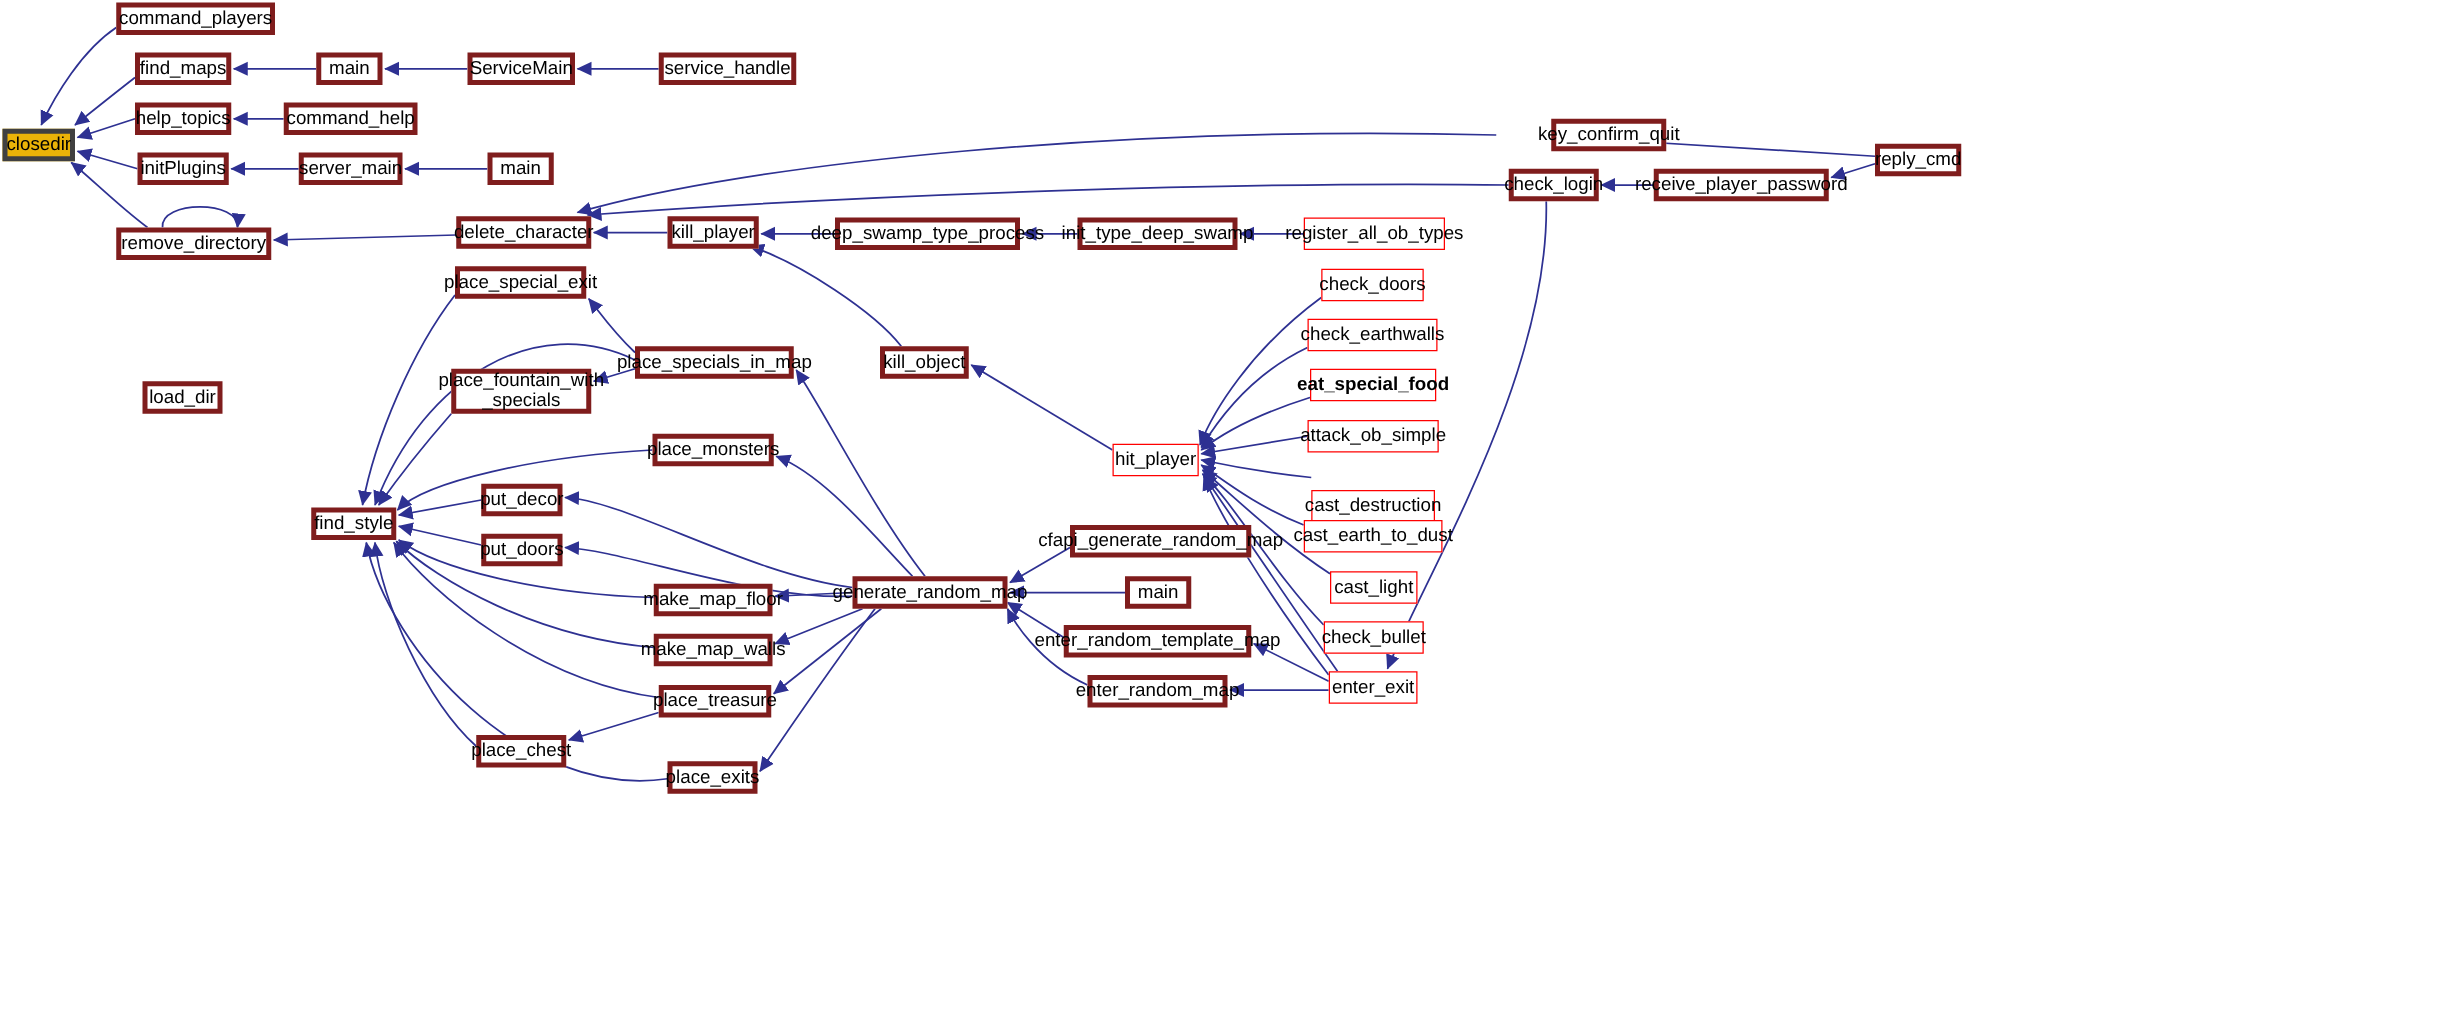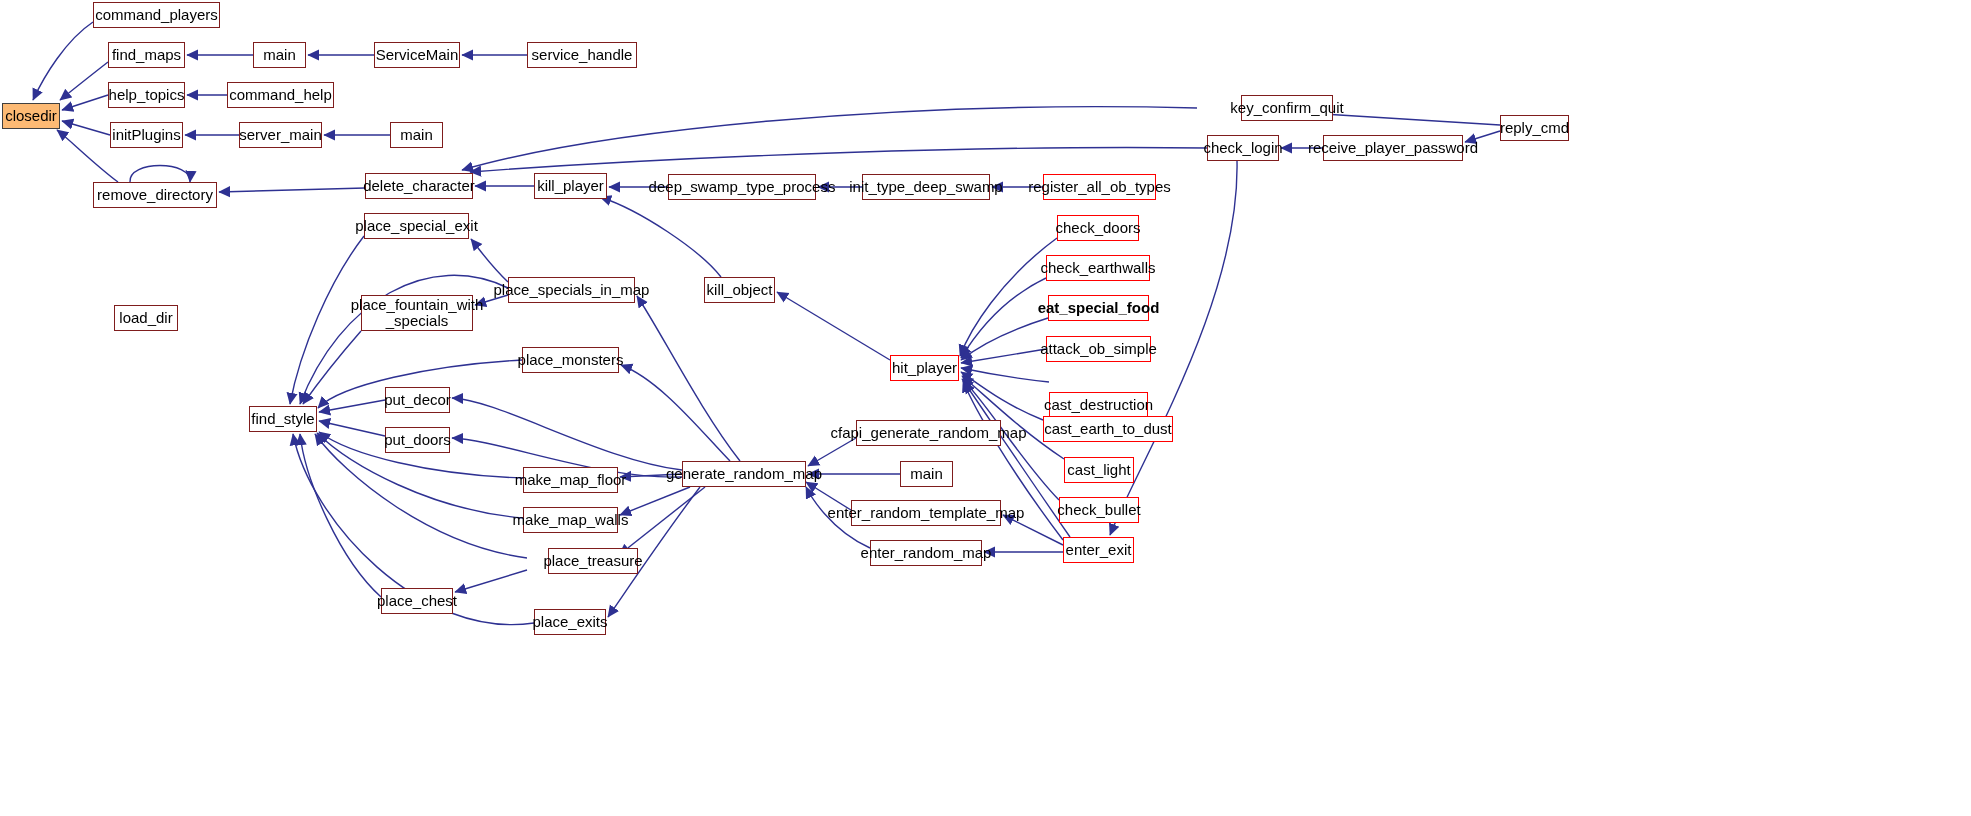--- a/index.html
+++ b/index.html
@@ -17,27 +17,27 @@
     position:absolute;
     box-sizing:border-box;
     display:flex;
     align-items:center;
     justify-content:center;
     text-align:center;
     font-size:15px;
     line-height:1.08;
     color:#000000;
     background:#ffffff;
-    border:1px solid #7f1d1d;
+    border:4px solid #7f1d1d;
     white-space:pre;
     z-index:5;
     user-select:none;
   }
   .node.red{border-color:#ff0000;border-width:1px;}
-  .node.current{background:#fdba74;border-color:#404040;}
+  .node.current{background:#eab308;border-color:#404040;}
 </style>
 </head>
 <body>
 
 <div id="graph">
   <svg id="edges" xmlns="http://www.w3.org/2000/svg">
     <defs>
       <marker id="arrow" markerWidth="9" markerHeight="9" refX="8" refY="4.5" orient="auto" markerUnits="strokeWidth">
         <path d="M0,0.5 L8.5,4.5 L0,8.5 z" fill="#2e3192"></path>
       </marker>
@@ -134,32 +134,32 @@
       <div class="node" style="left: 508px; top: 277px; width: 127px; height: 26px;">place_specials_in_map</div>
       <div class="node" style="left: 361px; top: 295px; width: 112px; height: 36px;">place_fountain_with
 _specials</div>
       <div class="node" style="left: 522px; top: 347px; width: 97px; height: 26px;">place_monsters</div>
       <div class="node" style="left: 385px; top: 387px; width: 65px; height: 26px;">put_decor</div>
       <div class="node" style="left: 385px; top: 427px; width: 65px; height: 26px;">put_doors</div>
       <div class="node" style="left: 249px; top: 406px; width: 68px; height: 26px;">find_style</div>
       <div class="node" style="left: 114px; top: 305px; width: 64px; height: 26px;">load_dir</div>
       <div class="node" style="left: 523px; top: 467px; width: 95px; height: 26px;">make_map_floor</div>
       <div class="node" style="left: 523px; top: 507px; width: 95px; height: 26px;">make_map_walls</div>
-      <div class="node" style="left: 527px; top: 548px; width: 90px; height: 26px; margin-left: 21px;">place_treasure</div>
+      <div class="node" style="left: 527px; top: 548px; width: 90px; height: 26px;">place_treasure</div>
       <div class="node" style="left: 381px; top: 588px; width: 72px; height: 26px;">place_chest</div>
       <div class="node" style="left: 534px; top: 609px; width: 72px; height: 26px;">place_exits</div>
       <div class="node" style="left: 682px; top: 461px; width: 124px; height: 26px;">generate_random_map</div>
       <div class="node" style="left: 704px; top: 277px; width: 71px; height: 26px;">kill_object</div>
       <div class="node red" style="left: 890px; top: 355px; width: 69px; height: 26px;">hit_player</div>
       <div class="node red" style="left: 1057px; top: 215px; width: 82px; height: 26px;">check_doors</div>
       <div class="node red" style="left: 1046px; top: 255px; width: 104px; height: 26px;">check_earthwalls</div>
       <div class="node red" style="left: 1048px; top: 295px; width: 101px; height: 26px; font-weight: bold;">eat_special_food</div>
       <div class="node red" style="left: 1046px; top: 336px; width: 105px; height: 26px;">attack_ob_simple</div>
       <div class="node red" style="left: 1049px; top: 376px; width: 99px; height: 26px; margin-top: 16px;">cast_destruction</div>
-      <div class="node red" style="left: 1043px; top: 416px; width: 130px; height: 26px;">cast_earth_to_dust</div>
+      <div class="node red" style="left: 1043px; top: 416px; width: 111px; height: 26px;">cast_earth_to_dust</div>
       <div class="node red" style="left: 1064px; top: 457px; width: 70px; height: 26px;">cast_light</div>
       <div class="node red" style="left: 1059px; top: 497px; width: 80px; height: 26px;">check_bullet</div>
       <div class="node" style="left: 856px; top: 420px; width: 145px; height: 26px;">cfapi_generate_random_map</div>
       <div class="node" style="left: 900px; top: 461px; width: 53px; height: 26px;">main</div>
       <div class="node" style="left: 851px; top: 500px; width: 150px; height: 26px;">enter_random_template_map</div>
       <div class="node" style="left: 870px; top: 540px; width: 112px; height: 26px;">enter_random_map</div>
       <div class="node red" style="left: 1063px; top: 537px; width: 71px; height: 26px;">enter_exit</div>
     </div>
 </div>
 

